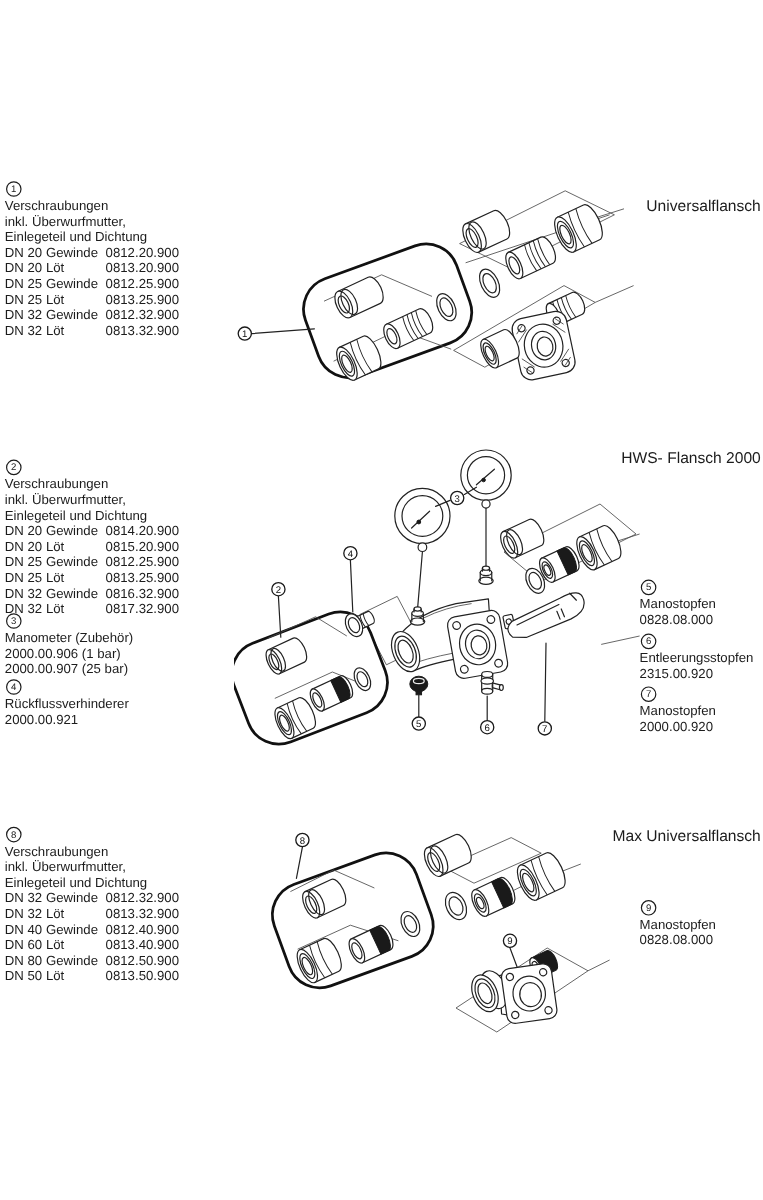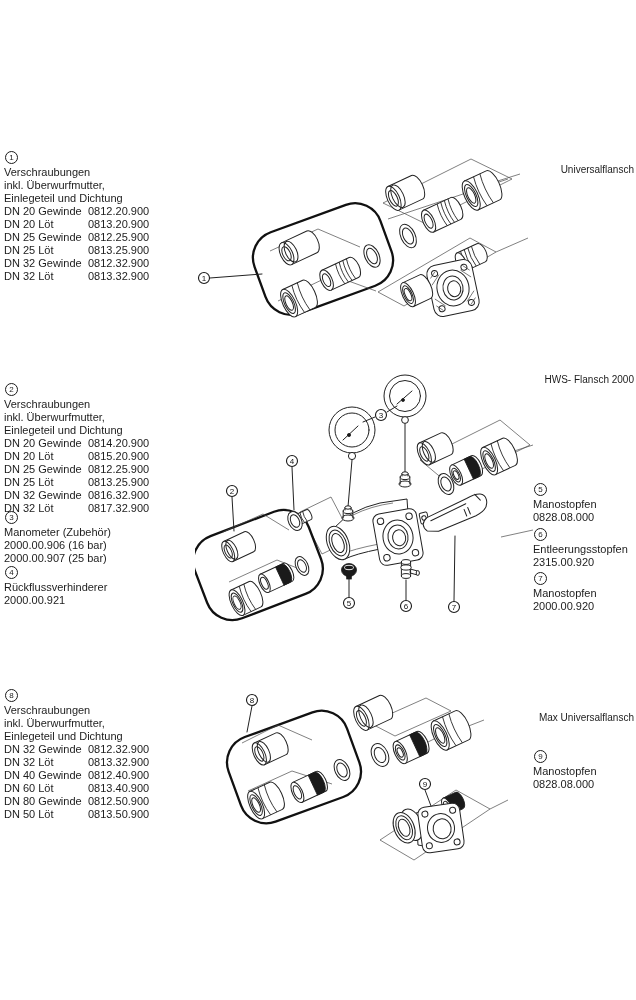--- a/index.html
+++ b/index.html
@@ -3,21 +3,21 @@
 <meta charset="utf-8">
 <style>
   html,body{margin:0;padding:0;background:#fff;}
   #canvas{position:relative;width:636px;height:1000px;background:#fff;overflow:hidden;
           font-family:"Liberation Sans",sans-serif;color:#1c1c1c;}
   .plist{position:absolute;left:4px;font-size:11px;line-height:13px;white-space:nowrap;}
   .co{display:block;width:11px;height:11px;border:1px solid #1c1c1c;border-radius:50%;
       font-size:8px;line-height:11px;text-align:center;margin:0 0 2px 1px;}
   .prow{display:flex;}
   .plbl{width:84px;}
-  .sec-title{position:absolute;right:2px;font-size:10px;text-align:right;white-space:nowrap;}
+  .sec-title{position:absolute;right:2px;font-size:13px;text-align:right;white-space:nowrap;}
   .dia{position:absolute;}
   svg .ln{fill:none;stroke:#222;stroke-width:1;stroke-linecap:round;stroke-linejoin:round;}
   svg .tn{fill:none;stroke:#4a4a4a;stroke-width:0.7;stroke-linejoin:round;}
   svg .th{fill:none;stroke:#222;stroke-width:0.8;}
   svg .fw{fill:#fff;stroke:#222;stroke-width:1;stroke-linejoin:round;}
   svg .fd{fill:#1a1a1a;stroke:#1a1a1a;stroke-width:0.8;}
   svg .tk{fill:#fff;stroke:#111;stroke-width:2.3;}
   svg .cc{fill:#fff;stroke:#1a1a1a;stroke-width:1.1;}
   svg .wl{fill:none;stroke:#ededed;stroke-width:1;}
   svg .ct{font-family:"Liberation Sans",sans-serif;font-size:8px;fill:#111;}
@@ -195,21 +195,21 @@
       <div class="prow">
           <span class="plbl">DN 32 Löt</span>
           <span>0817.32.900</span>
         </div>
     </div>
   </div>
 
   <div class="plist" style="top:511px;">
     <span class="co">3</span>
     <div>Manometer (Zubehör)</div>
-    <div>2000.00.906 (16 bar)</div>
+    <div>2000.00.906 (1 bar)</div>
     <div>2000.00.907 (25 bar)</div>
   </div>
 
   <div class="plist" style="top:566px;">
     <span class="co">4</span>
     <div>Rückflussverhinderer</div>
     <div>2000.00.921</div>
   </div>
 
   <div class="plist" style="left:533px;top:483px;">
@@ -390,21 +390,21 @@
     <circle class="cc" cx="154" cy="243" r="5.5"></circle>
     <text class="ct" x="154" y="246" text-anchor="middle">5</text>
     <path class="ln" d="M211,220 L211,240"></path>
     <circle class="cc" cx="211" cy="246" r="5.5"></circle>
     <text class="ct" x="211" y="249" text-anchor="middle">6</text>
     <path class="ln" d="M260,176 L259,241"></path>
     <circle class="cc" cx="259" cy="247" r="5.5"></circle>
     <text class="ct" x="259" y="250" text-anchor="middle">7</text>
   </svg>
 
-  <div class="sec-title" style="top:712px;">Max Universalflansch</div>
+  <div class="sec-title" style="top:689px;">Max Universalflansch</div>
 
   <div class="plist" style="top:689px;">
     <span class="co">8</span>
     <div>Verschraubungen</div>
     <div>inkl. Überwurfmutter,</div>
     <div>Einlegeteil und Dichtung</div>
     <div>
       <div class="prow">
           <span class="plbl">DN 32 Gewinde</span>
           <span>0812.32.900</span>

